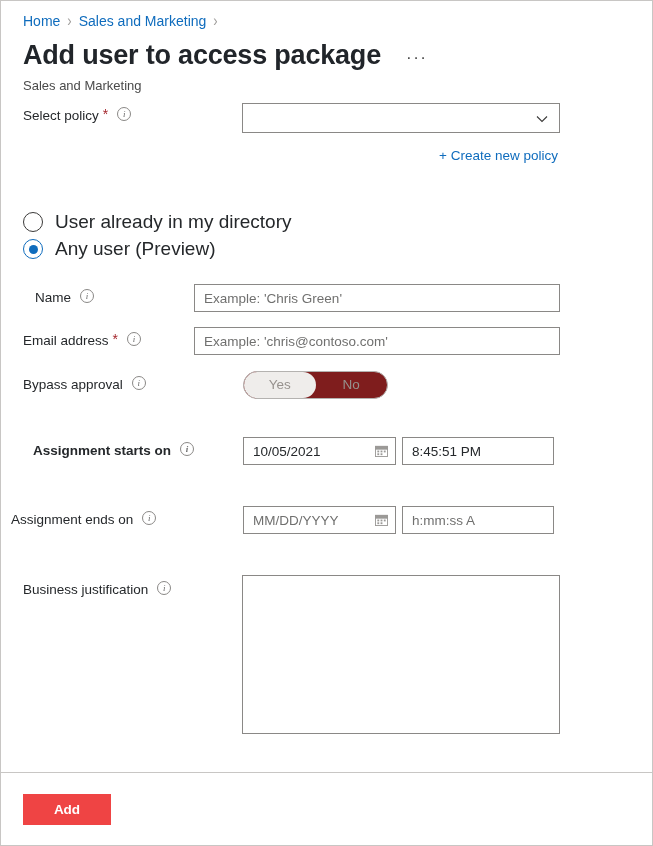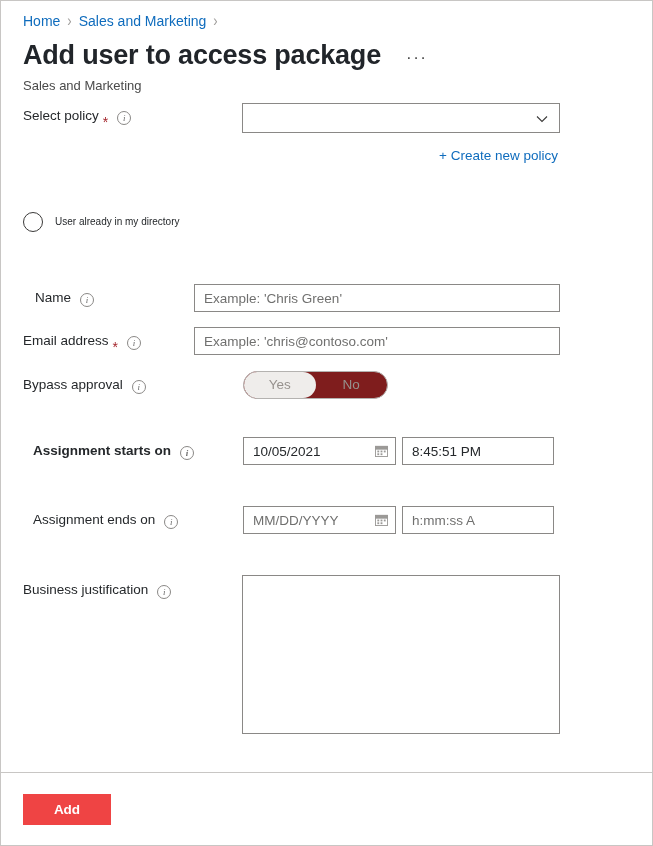--- a/index.html
+++ b/index.html
@@ -86,21 +86,21 @@
     line-height: 17px;
   }
 
   
   .field-label {
     position: absolute;
     font-size: 13.5px;
     color: #25282b;
     line-height: 18px;
     display: flex;
-    align-items: flex-end;
+    align-items: flex-start;
     white-space: nowrap;
   }
   .req-star {
     color: #a4262c;
     margin-left: 4px;
     font-size: 14px;
     line-height: 10px;
     position: relative;
     top: 2px;
   }
@@ -179,21 +179,21 @@
     content: "";
     position: absolute;
     left: 50%; top: 50%;
     width: 9px; height: 9px;
     margin: -4.5px 0 0 -4.5px;
     border-radius: 50%;
     background: #0f6cbd;
   }
   .radio-label {
     margin-left: 12px;
-    font-size: 10px;
+    font-size: 19px;
     color: #25282b;
     line-height: 18px;
   }
 
   
   .text-input {
     position: absolute;
     border: 1px solid #8a8886;
     background: #fff;
     box-sizing: border-box;
@@ -337,20 +337,24 @@
         <svg viewBox="0 0 12 12" width="12" height="12">
             <path d="M1 3.5 L6 8.5 L11 3.5" fill="none" stroke="#3b3a39" stroke-width="1.1"></path>
           </svg>
       </span>
     </div>
     <div class="create-link">+ Create new policy</div>
 
     <div class="radio-row" style="top:211px;">
       <span class="radio"></span>
       <span class="radio-label">User already in my directory</span>
+    </div>
+    <div class="radio-row" style="top:238px;">
+      <span class="radio checked"></span>
+      <span class="radio-label">Any user (Preview)</span>
     </div>
 
     <div class="field-label" style="left:34px; top:288px;">
       <span>Name</span>
       <span class="info-icon">i</span>
     </div>
     <input class="text-input" style="left: 193px; top: 283px; width: 366px; height: 28px;" placeholder="Example: 'Chris Green'" value="">
 
     <div class="field-label" style="left:22px; top:331px;">
       <span>Email address</span>
@@ -380,21 +384,21 @@
         <rect x="0.5" y="1.5" width="13" height="3" fill="#9b9997" stroke="#9b9997"></rect>
         <rect x="2.5" y="6" width="2" height="2" fill="#9b9997"></rect>
         <rect x="6" y="6" width="2" height="2" fill="#9b9997"></rect>
         <rect x="9.5" y="6" width="2" height="2" fill="#9b9997"></rect>
         <rect x="2.5" y="9" width="2" height="2" fill="#9b9997"></rect>
         <rect x="6" y="9" width="2" height="2" fill="#9b9997"></rect>
       </svg>
     </span>
     <input class="text-input time-input" style="top: 436px;" placeholder="h:mm:ss A" value="8:45:51 PM">
 
-    <div class="field-label" style="left:32px; top:510px;">
+    <div class="field-label" style="left:10px; top:510px;">
       <span>Assignment ends on</span>
       <span class="info-icon">i</span>
     </div>
     <input class="text-input date-input" style="top: 505px;" placeholder="MM/DD/YYYY" value="">
     <span class="cal-icon" style="left:374px; top:513px;">
       <svg viewBox="0 0 14 13" width="13" height="12">
         <rect x="0.5" y="1.5" width="13" height="11" fill="none" stroke="#9b9997"></rect>
         <rect x="0.5" y="1.5" width="13" height="3" fill="#9b9997" stroke="#9b9997"></rect>
         <rect x="2.5" y="6" width="2" height="2" fill="#9b9997"></rect>
         <rect x="6" y="6" width="2" height="2" fill="#9b9997"></rect>

